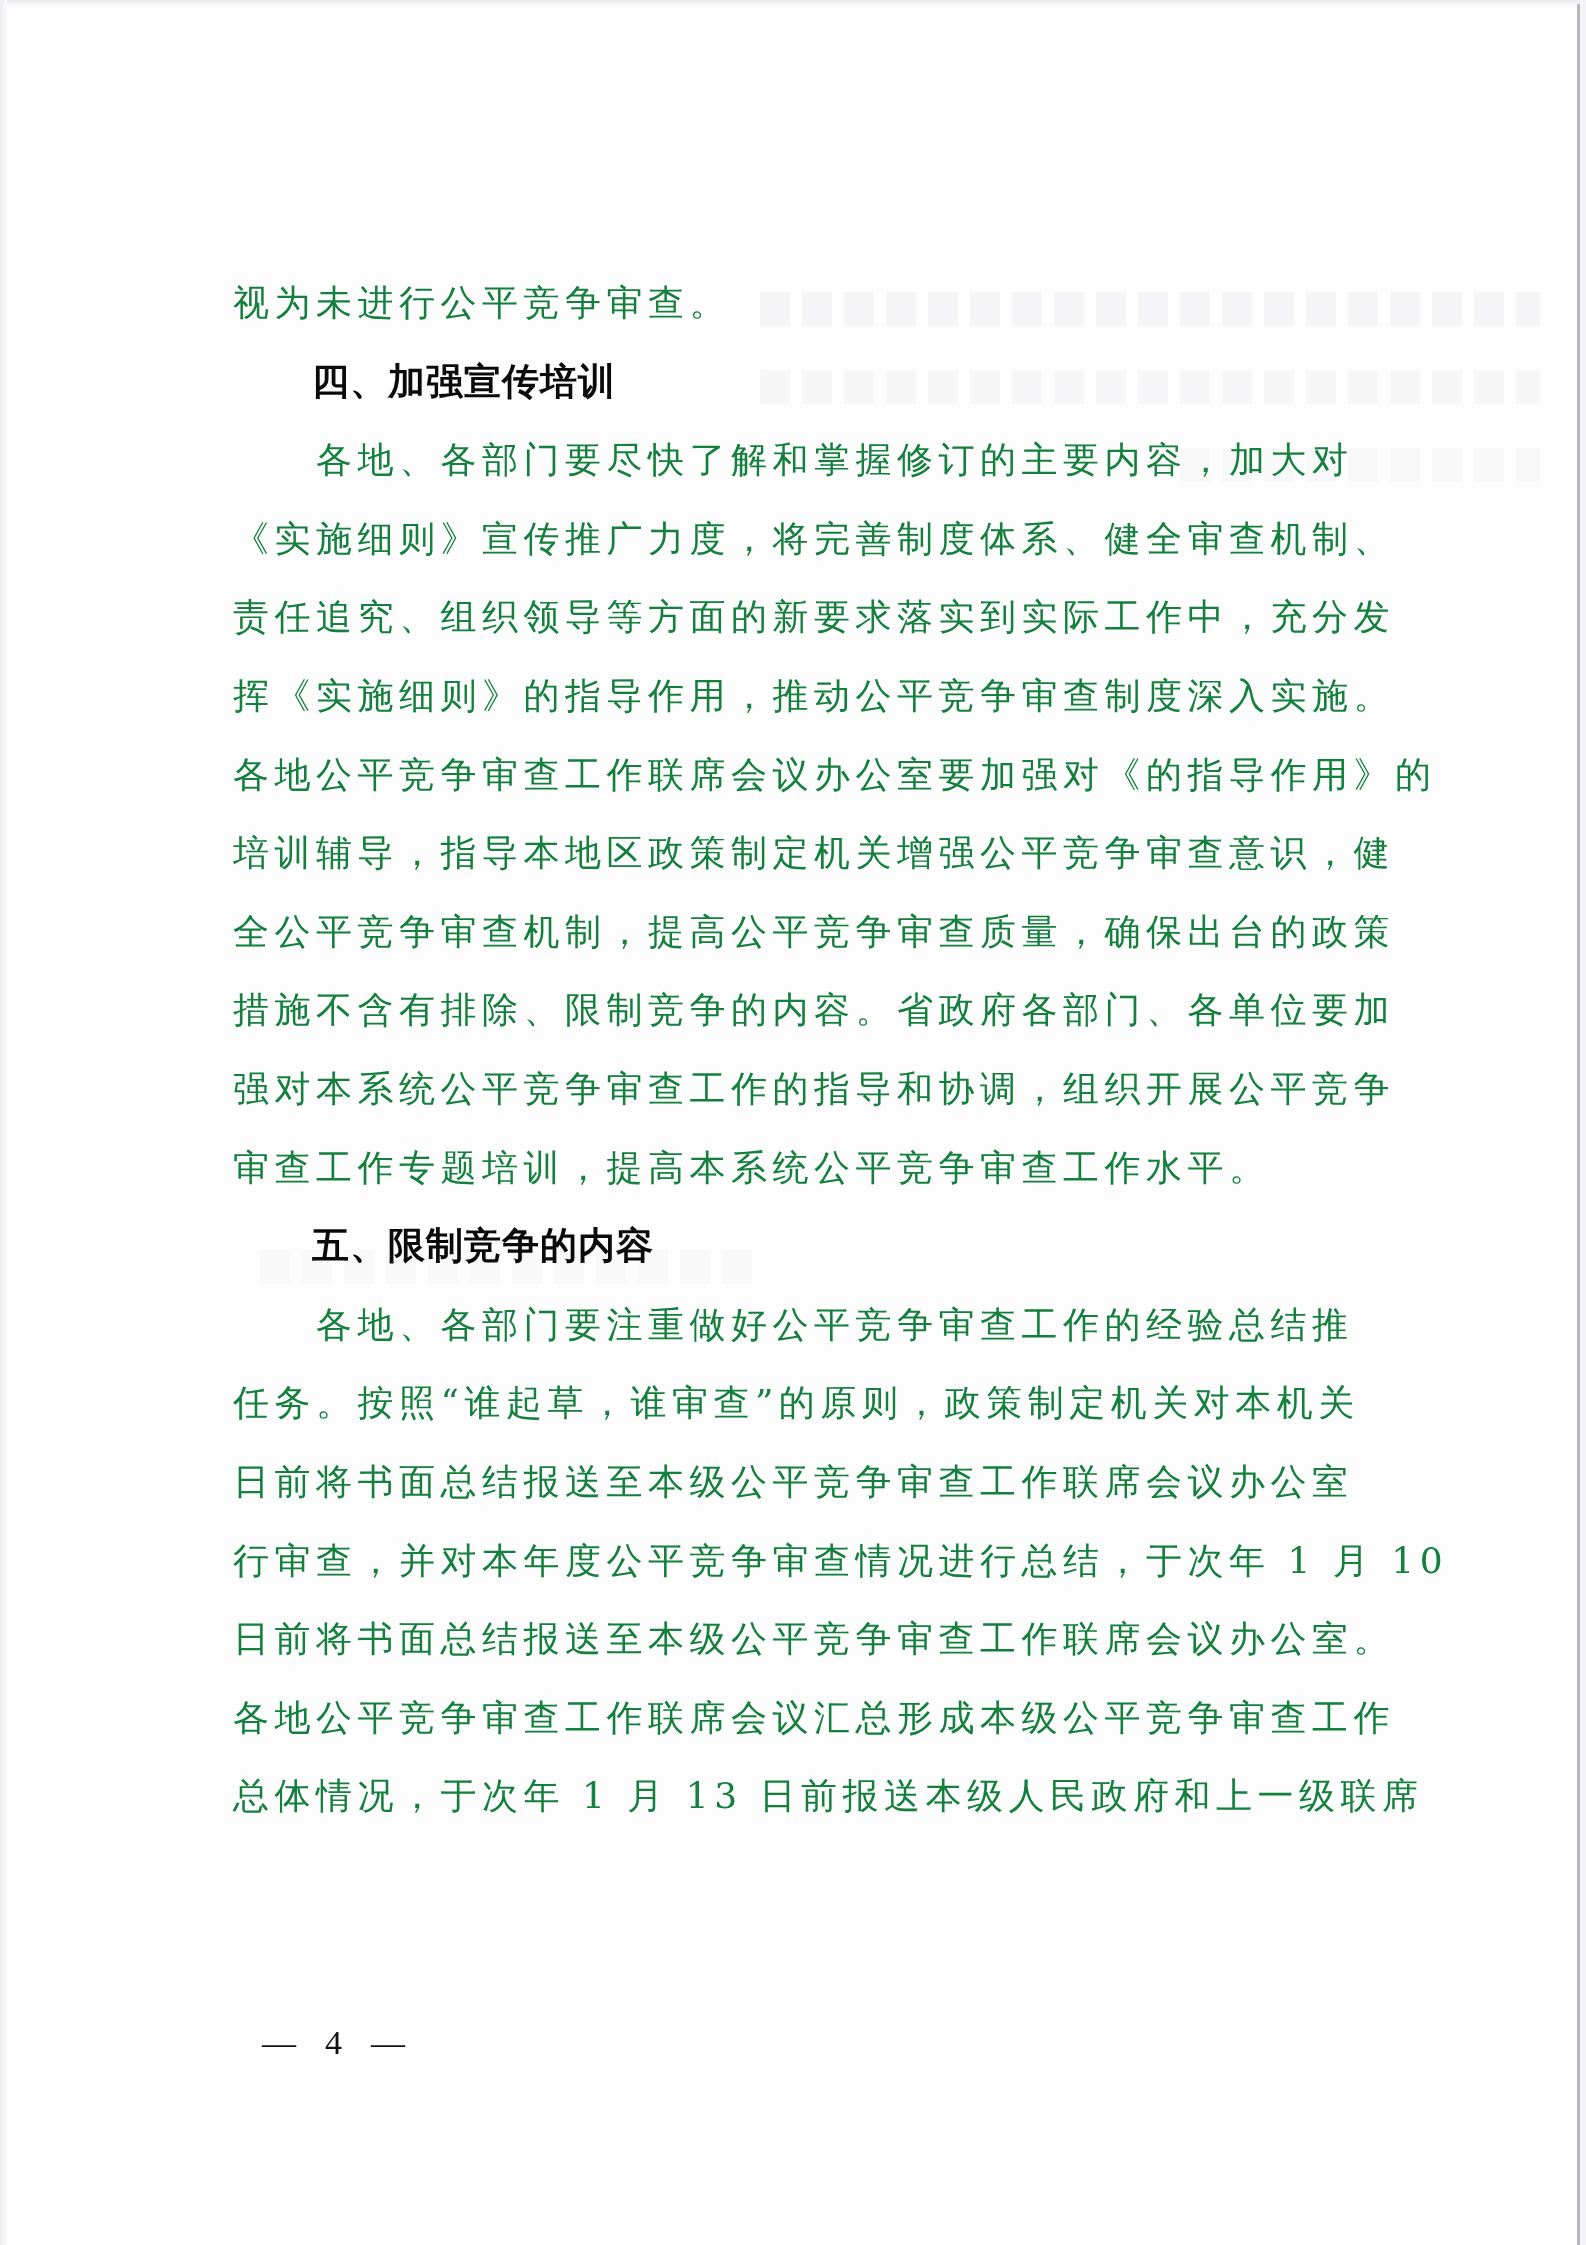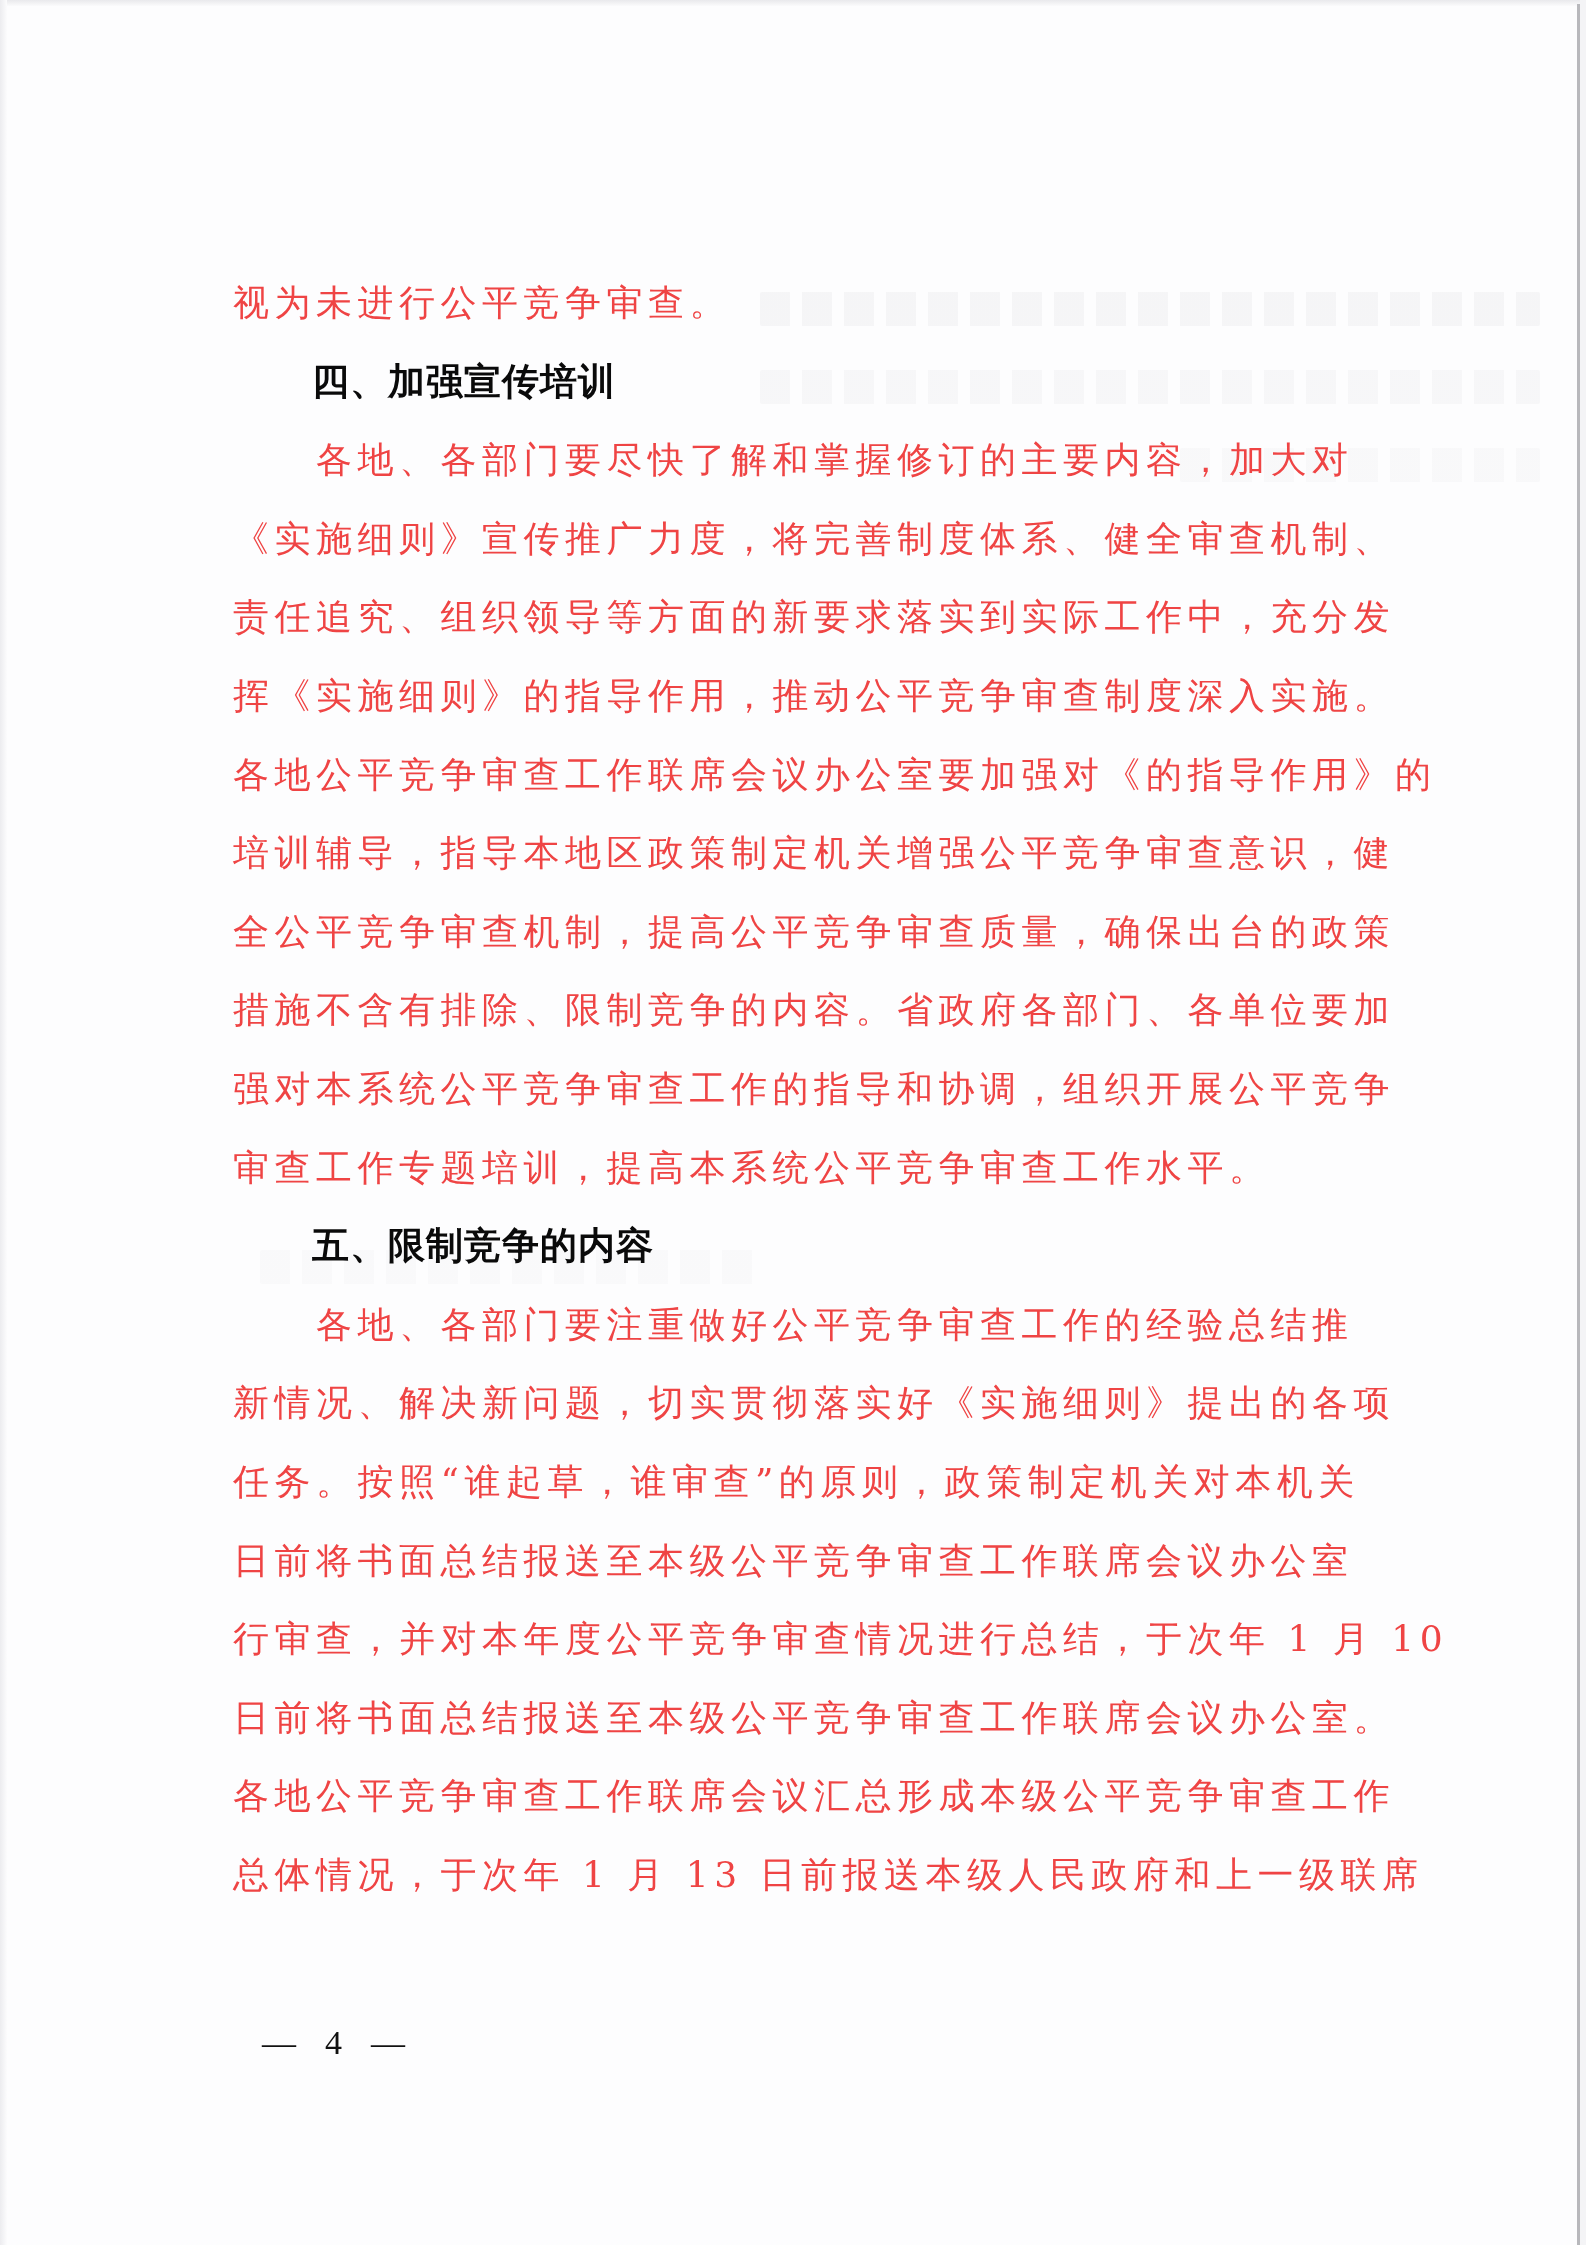--- a/index.html
+++ b/index.html
@@ -58,21 +58,21 @@
       position: absolute;
       left: 233px;
       top: 264px;
       width: 1170px;
     }
     .line {
       height: 78.6px;
       line-height: 78.6px;
       font-size: 36px;
       letter-spacing: 5.5px;
-      color: #ef4444;
+      color: #15803d;
       white-space: nowrap;
       font-family: "DejaVu Serif", "Liberation Serif", serif;
     }
     .line.indent {
       padding-left: 83px;
     }
     .heading {
       height: 78.6px;
       line-height: 78.6px;
       font-size: 37px;
@@ -116,21 +116,20 @@
     <div class="line">责任追究、组织领导等方面的新要求落实到实际工作中，充分发</div>
     <div class="line">挥《实施细则》的指导作用，推动公平竞争审查制度深入实施。</div>
     <div class="line">各地公平竞争审查工作联席会议办公室要加强对《的指导作用》的</div>
     <div class="line">培训辅导，指导本地区政策制定机关增强公平竞争审查意识，健</div>
     <div class="line">全公平竞争审查机制，提高公平竞争审查质量，确保出台的政策</div>
     <div class="line">措施不含有排除、限制竞争的内容。省政府各部门、各单位要加</div>
     <div class="line">强对本系统公平竞争审查工作的指导和协调，组织开展公平竞争</div>
     <div class="line">审查工作专题培训，提高本系统公平竞争审查工作水平。</div>
     <div class="heading">五、限制竞争的内容</div>
     <div class="line indent">各地、各部门要注重做好公平竞争审查工作的经验总结推</div>
-    <div class="line">新情况、解决新问题，切实贯彻落实好《实施细则》提出的各项</div>
     <div class="line">任务。按照“谁起草，谁审查”的原则，政策制定机关对本机关</div>
     <div class="line">日前将书面总结报送至本级公平竞争审查工作联席会议办公室</div>
     <div class="line">行审查，并对本年度公平竞争审查情况进行总结，于次年 1 月 10</div>
     <div class="line">日前将书面总结报送至本级公平竞争审查工作联席会议办公室。</div>
     <div class="line">各地公平竞争审查工作联席会议汇总形成本级公平竞争审查工作</div>
     <div class="line">总体情况，于次年 1 月 13 日前报送本级人民政府和上一级联席</div>
   </div>
 
   <div class="page-number">—  4  —</div>
 </div>

